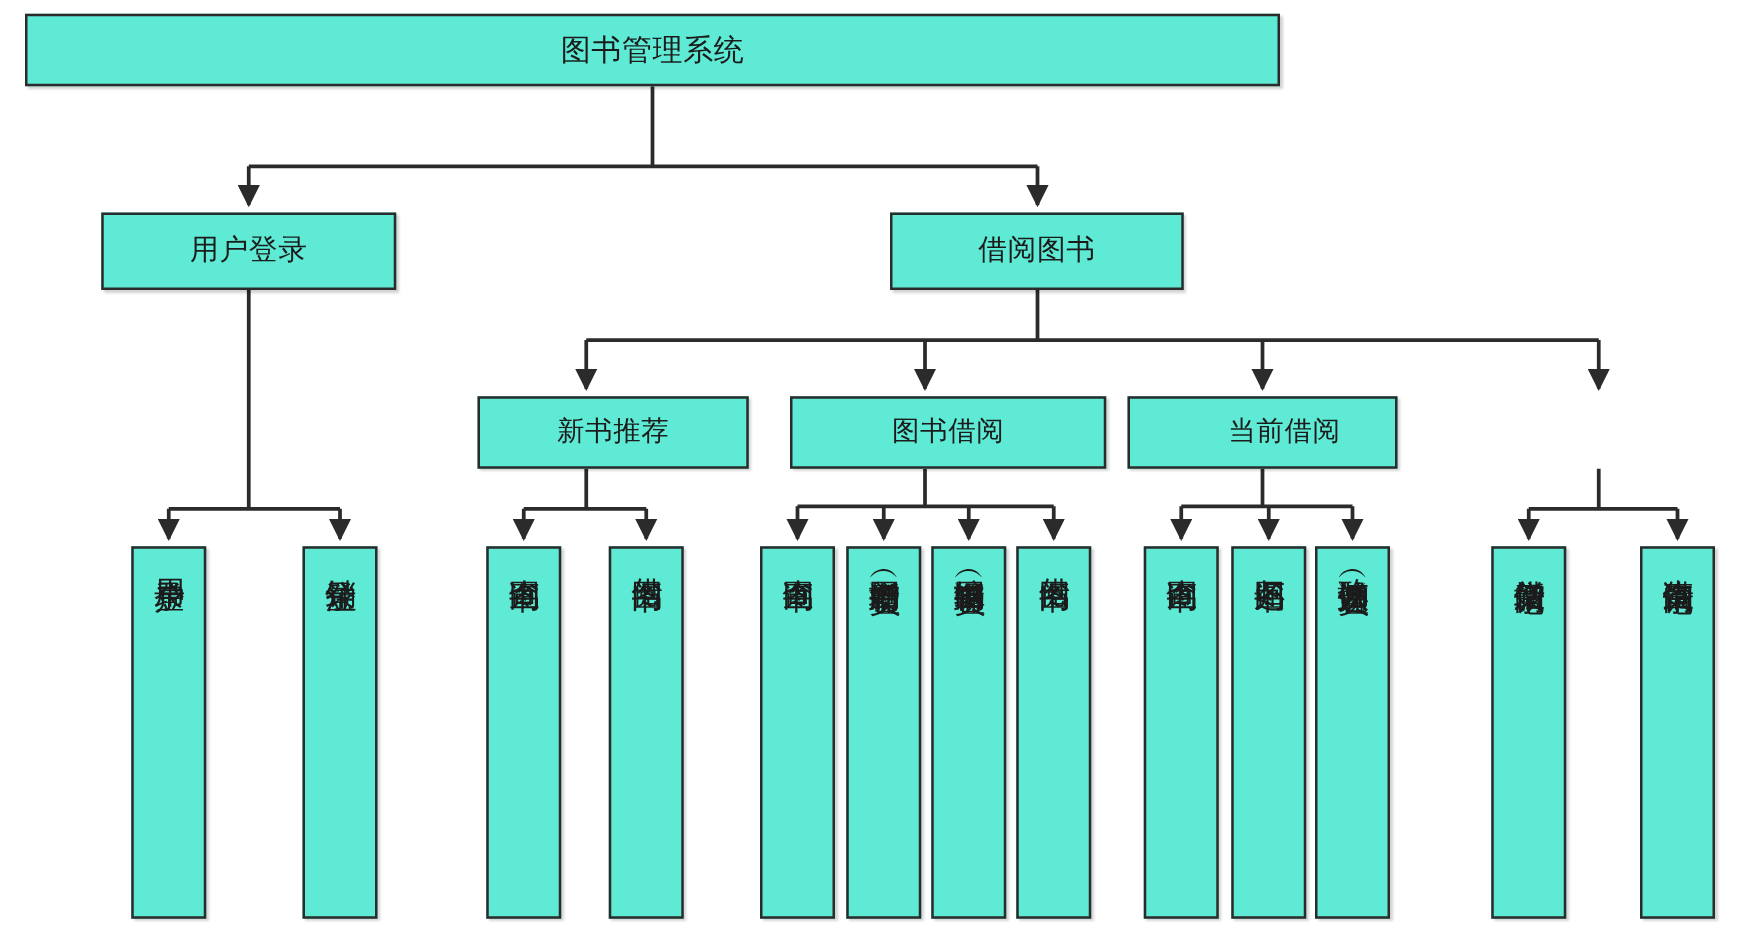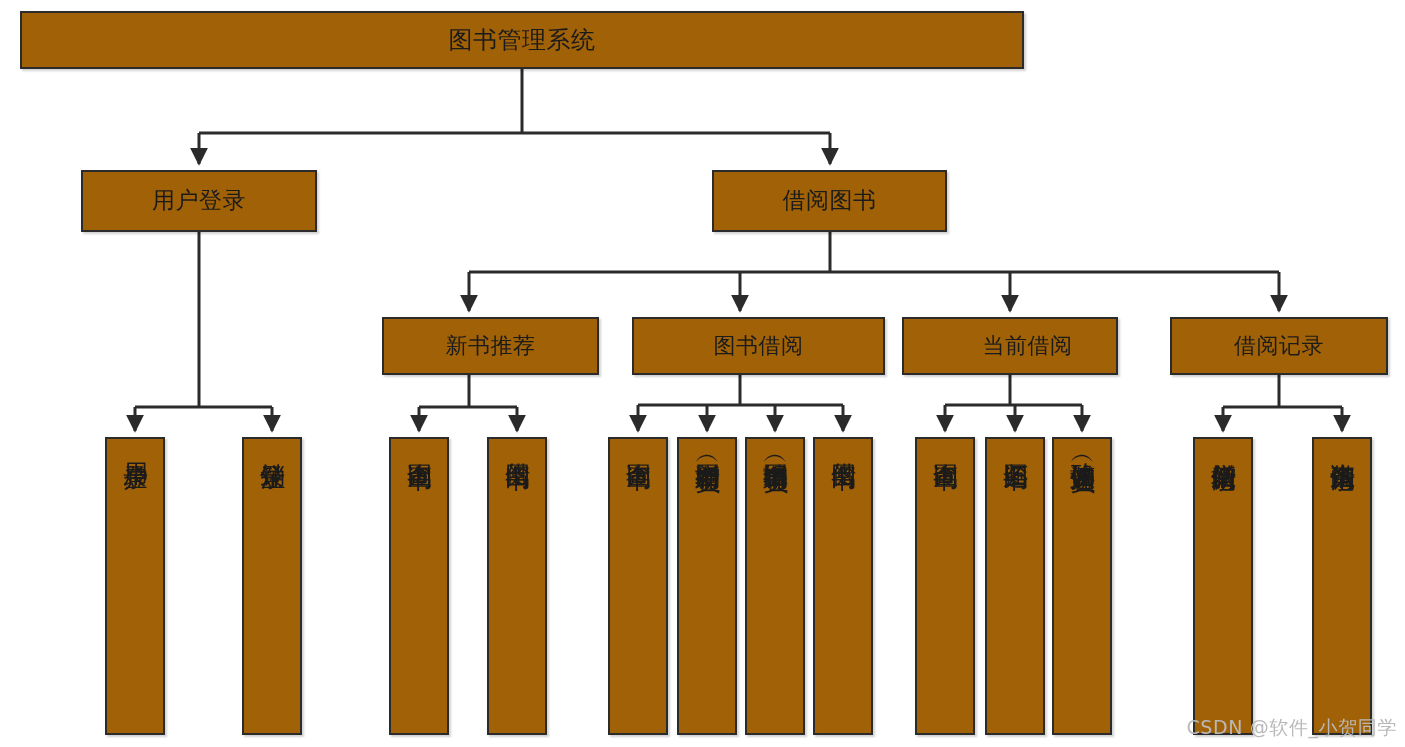--- a/index.html
+++ b/index.html
@@ -22,21 +22,21 @@
     position: absolute;
     left: 0;
     top: 0;
     width: 1405px;
     height: 747px;
     pointer-events: none;
   }
   .node {
     position: absolute;
     box-sizing: border-box;
-    background: #a16207;
+    background: #5eead4;
     border: 2px solid #2b2b2b;
     display: flex;
     align-items: center;
     justify-content: center;
     box-shadow: 2px 2px 2px rgba(0,0,0,0.18);
     z-index: 2;
   }
   .node .label {
     color: #1b1b1b;
     text-align: center;
@@ -145,23 +145,20 @@
 
   <div class="node node-l3" id="node-l3-0" style="left: 361px; top: 317px; width: 217px; height: 58px; margin-left: 21px;">
     <span class="label">新书推荐</span>
   </div>
   <div class="node node-l3" id="node-l3-1" style="left: 632px; top: 317px; width: 253px; height: 58px;">
     <span class="label">图书借阅</span>
   </div>
   <div class="node node-l3" id="node-l3-2" style="left: 902px; top: 317px; width: 216px; height: 58px; padding-left: 35px;">
     <span class="label">当前借阅</span>
   </div>
-  <div class="node node-l3" id="node-l3-3" style="left: 1170px; top: 317px; width: 218px; height: 58px;">
-    <span class="label">借阅记录</span>
-  </div>
 
   <div class="node node-leaf" id="node-leaf-0" style="left: 105px; top: 437px; width: 60px; height: 298px;">
     <span class="label">用户登录</span>
   </div>
   <div class="node node-leaf" id="node-leaf-1" style="left: 242px; top: 437px; width: 60px; height: 298px;">
     <span class="label">注销登录</span>
   </div>
   <div class="node node-leaf" id="node-leaf-2" style="left: 389px; top: 437px; width: 60px; height: 298px;">
     <span class="label">查询图书</span>
   </div>
@@ -189,15 +186,14 @@
   <div class="node node-leaf" id="node-leaf-10" style="left: 1052px; top: 437px; width: 60px; height: 298px;">
     <span class="label">确认归还（管理员）</span>
   </div>
   <div class="node node-leaf" id="node-leaf-11" style="left: 1193px; top: 437px; width: 60px; height: 298px;">
     <span class="label">新增借阅记录</span>
   </div>
   <div class="node node-leaf" id="node-leaf-12" style="left: 1312px; top: 437px; width: 60px; height: 298px;">
     <span class="label">查询借阅记录</span>
   </div>
 
-  <div id="watermark">CSDN @软件_小贺同学</div>
 
 </div>
 
 </body></html>

